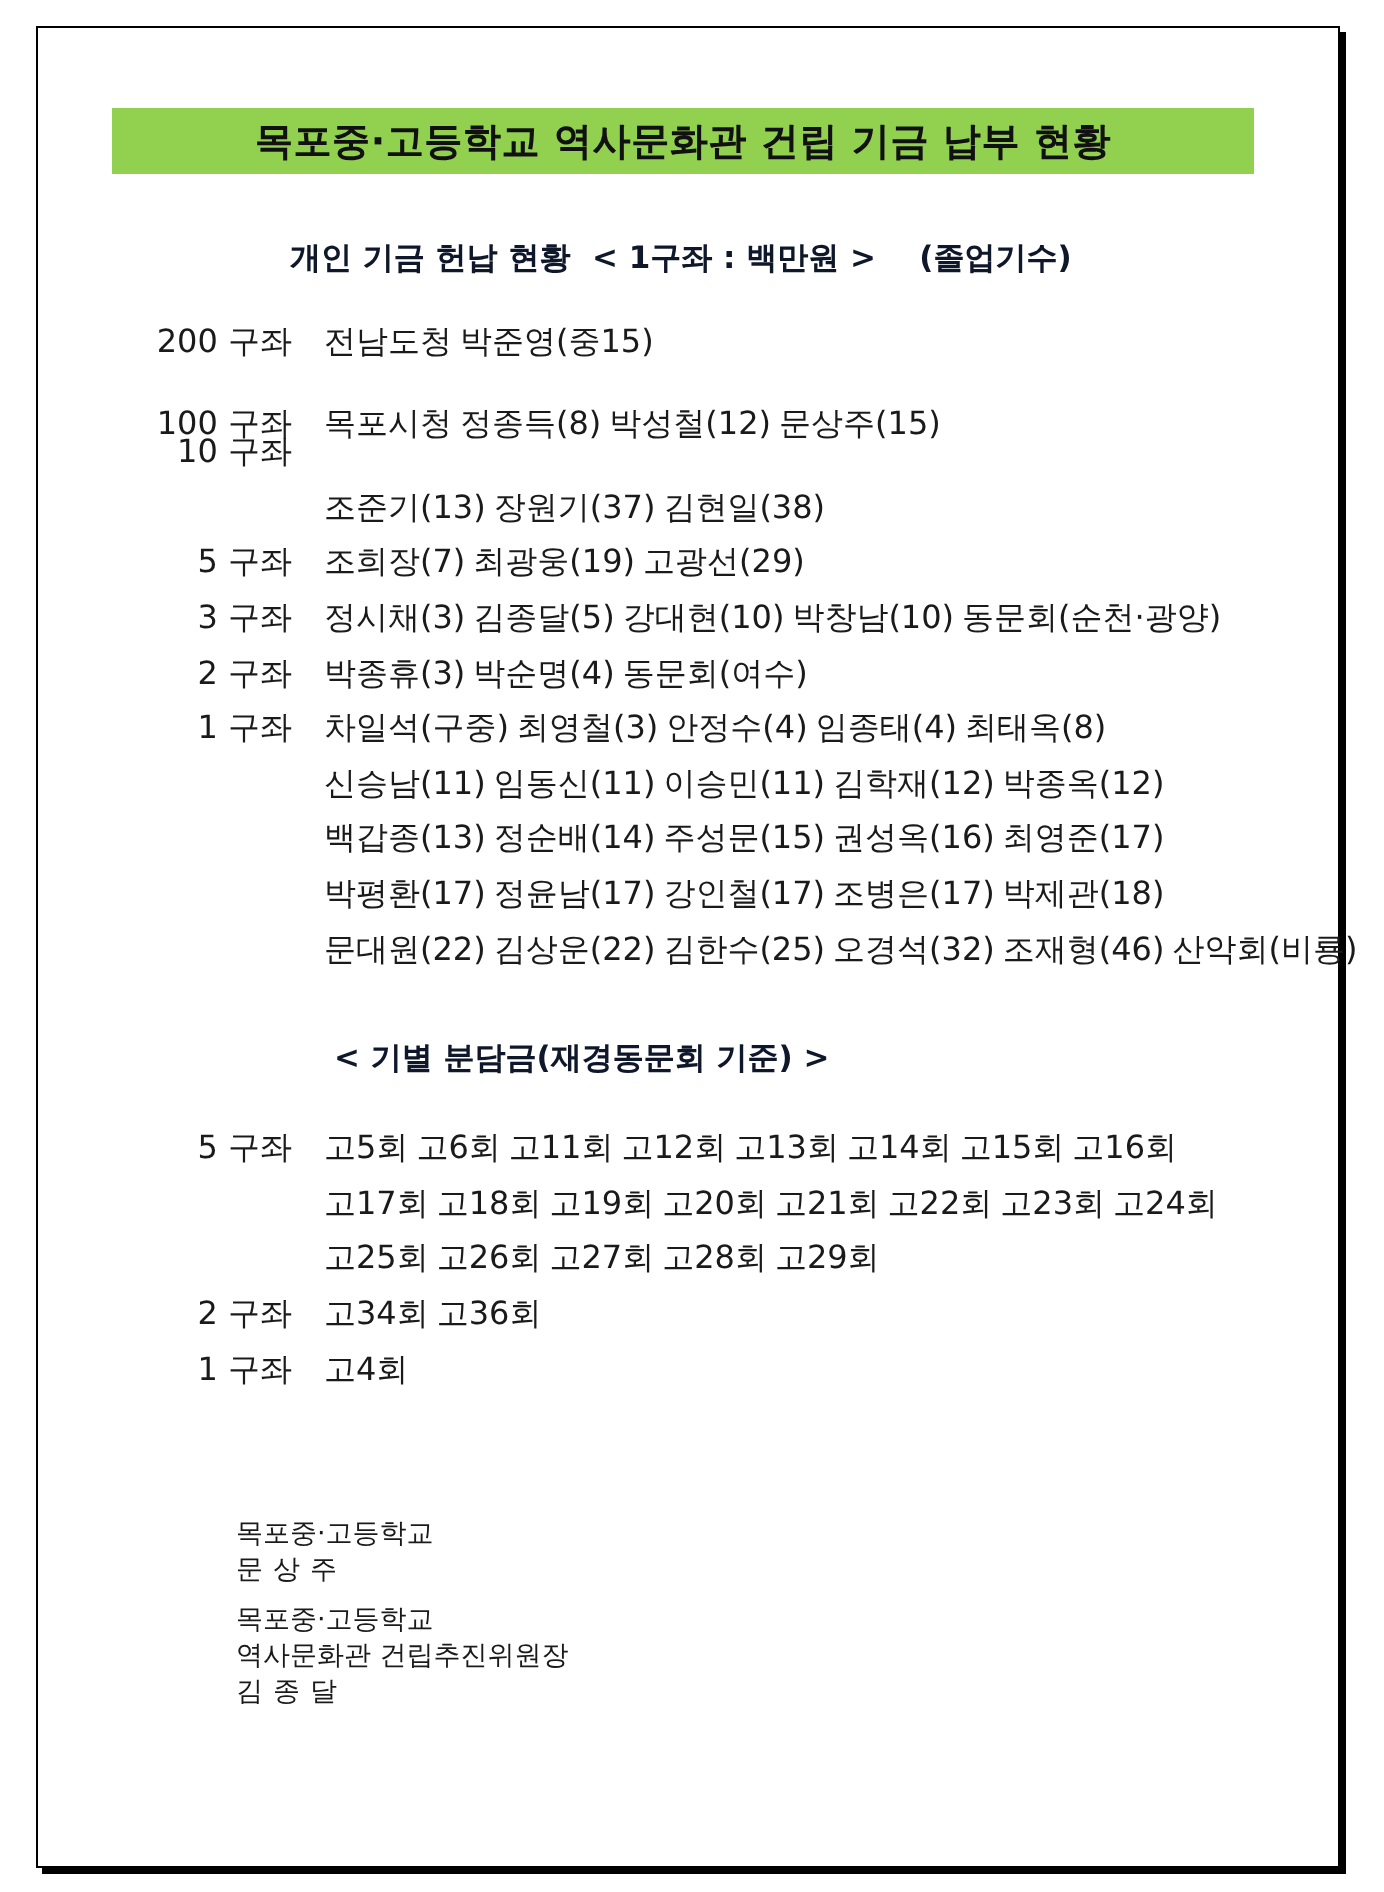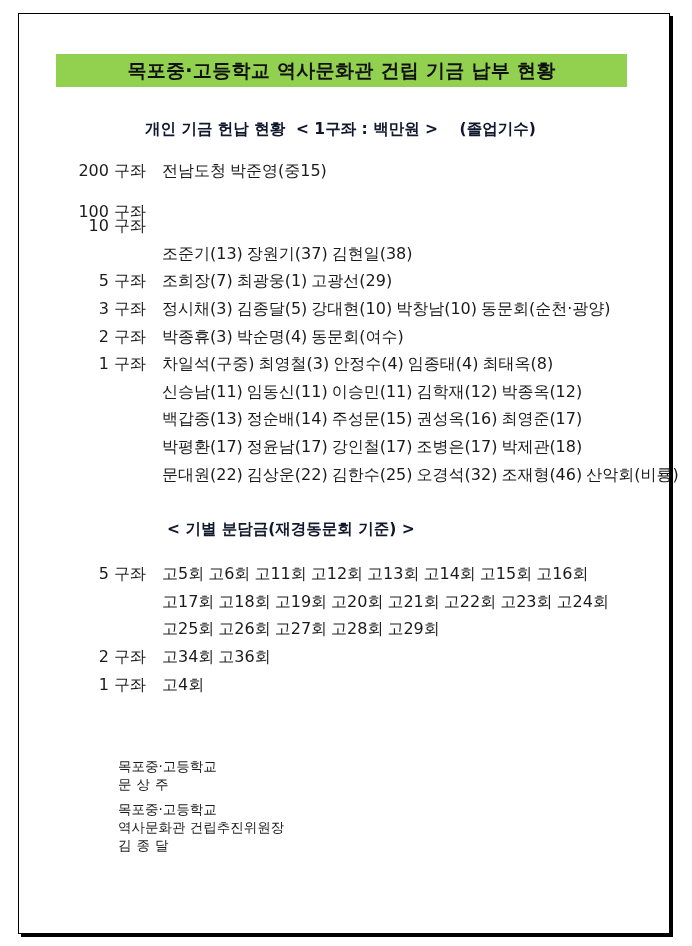--- a/index.html
+++ b/index.html
@@ -37,37 +37,43 @@
 <div id="individual-rows">
     <div class="row" style="top: 161px;">
       <span class="label">200 구좌</span>
       <span class="names">
         <span class="name">전남도청</span>
         <span class="name">박준영(중15)</span>
       </span>
     </div>
     <div class="row" style="top: 189px; margin-top: 13px;">
       <span class="label">100 구좌</span>
+      <span class="names">
+        <span class="name">목포시청</span>
+        <span class="name">정종득(8)</span>
+        <span class="name">박성철(12)</span>
+        <span class="name">문상주(15)</span>
+      </span>
     </div>
     <div class="row" style="top: 216px;">
       <span class="label">10 구좌</span>
     </div>
     <div class="row" style="top: 244px;">
       <span class="label"></span>
       <span class="names">
         <span class="name">조준기(13)</span>
         <span class="name">장원기(37)</span>
         <span class="name">김현일(38)</span>
       </span>
     </div>
     <div class="row" style="top: 271px;">
       <span class="label">5 구좌</span>
       <span class="names">
         <span class="name">조희장(7)</span>
-        <span class="name">최광웅(1)</span>
+        <span class="name">최광웅(19)</span>
         <span class="name">고광선(29)</span>
       </span>
     </div>
     <div class="row" style="top: 299px;">
       <span class="label">3 구좌</span>
       <span class="names">
         <span class="name">정시채(3)</span>
         <span class="name">김종달(5)</span>
         <span class="name">강대현(10)</span>
         <span class="name">박창남(10)</span>

